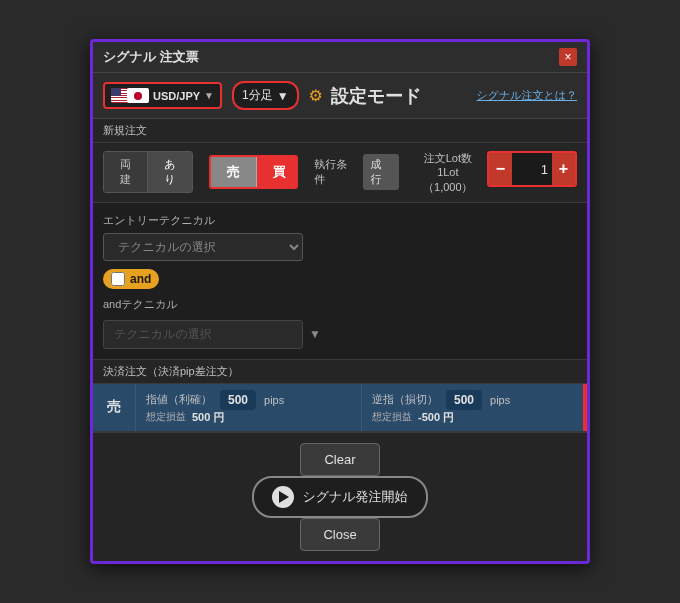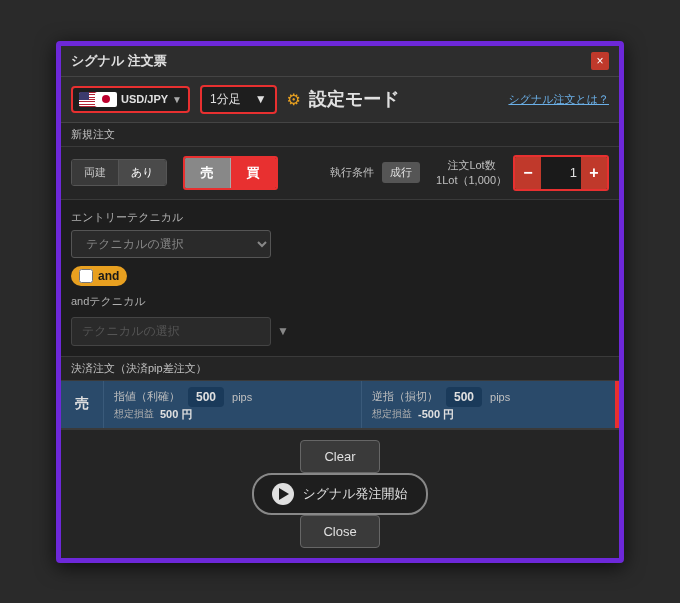--- a/index.html
+++ b/index.html
@@ -5,23 +5,23 @@
     * { box-sizing: border-box; margin: 0; padding: 0; }
     body {
       background: #2a2a2a;
       display: flex;
       align-items: center;
       justify-content: center;
       min-height: 100vh;
       font-family: 'Meiryo', 'MS Gothic', sans-serif;
     }
     .dialog {
-      width: 568px;
+      width: 500px;
       background: #7f1d1d;
-      border: 5px solid #6d28d9;
+      border: 3px solid #6d28d9;
       border-radius: 4px;
       overflow: hidden;
       box-shadow: 0 4px 20px rgba(0,0,0,0.7);
     }
     .title-bar {
       background: #2d2d2d;
       padding: 6px 10px;
       display: flex;
       align-items: center;
       justify-content: space-between;
@@ -121,29 +121,29 @@
       color: #e0e0e0;
       font-size: 11px;
       font-weight: bold;
     }
     .dropdown-arrow {
       color: #aaa;
       font-size: 10px;
     }
     .timeframe-selector {
       border: 2px solid #e83030;
-      border-radius: 4px;
+      border-radius: 12px;
       padding: 4px 8px;
       background: #1e1e1e;
       color: #e0e0e0;
       font-size: 12px;
       cursor: pointer;
       display: flex;
       align-items: center;
-      gap: 14px;
+      gap: 4px;
     }
     .mode-section {
       flex: 1;
       display: flex;
       align-items: center;
       gap: 8px;
     }
     .gear-icon {
       color: #e8a020;
       font-size: 16px;
@@ -232,21 +232,21 @@
     }
     .execution-badge {
       background: #555;
       color: #e0e0e0;
       padding: 3px 8px;
       border-radius: 3px;
       font-size: 11px;
     }
     .lot-section {
       display: flex;
-      align-items: center;
+      align-items: flex-start;
       gap: 6px;
     }
     .lot-label {
       color: #c0c0c0;
       font-size: 11px;
       text-align: center;
       line-height: 1.3;
     }
     .lot-controls {
       display: flex;

